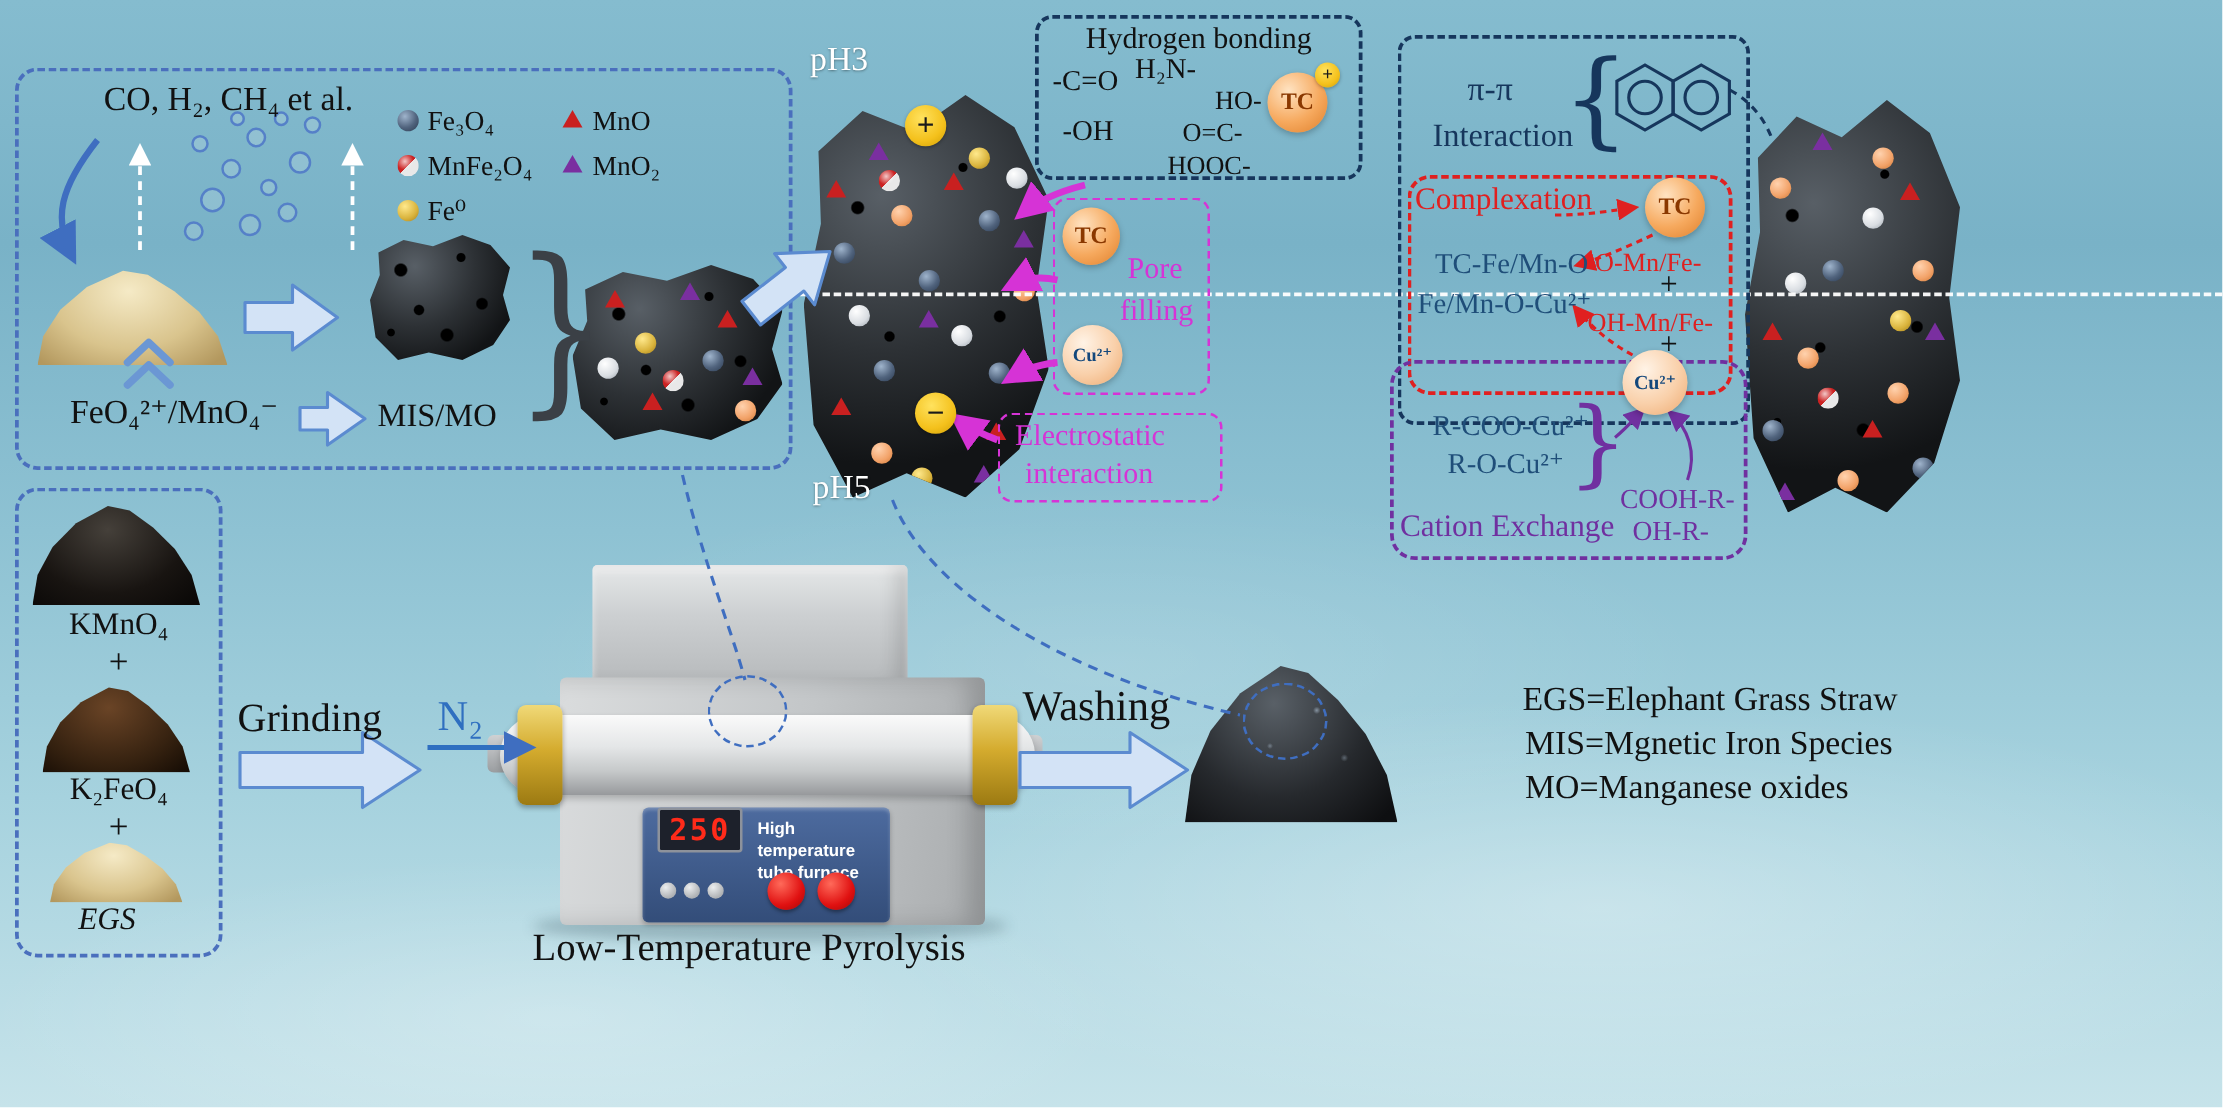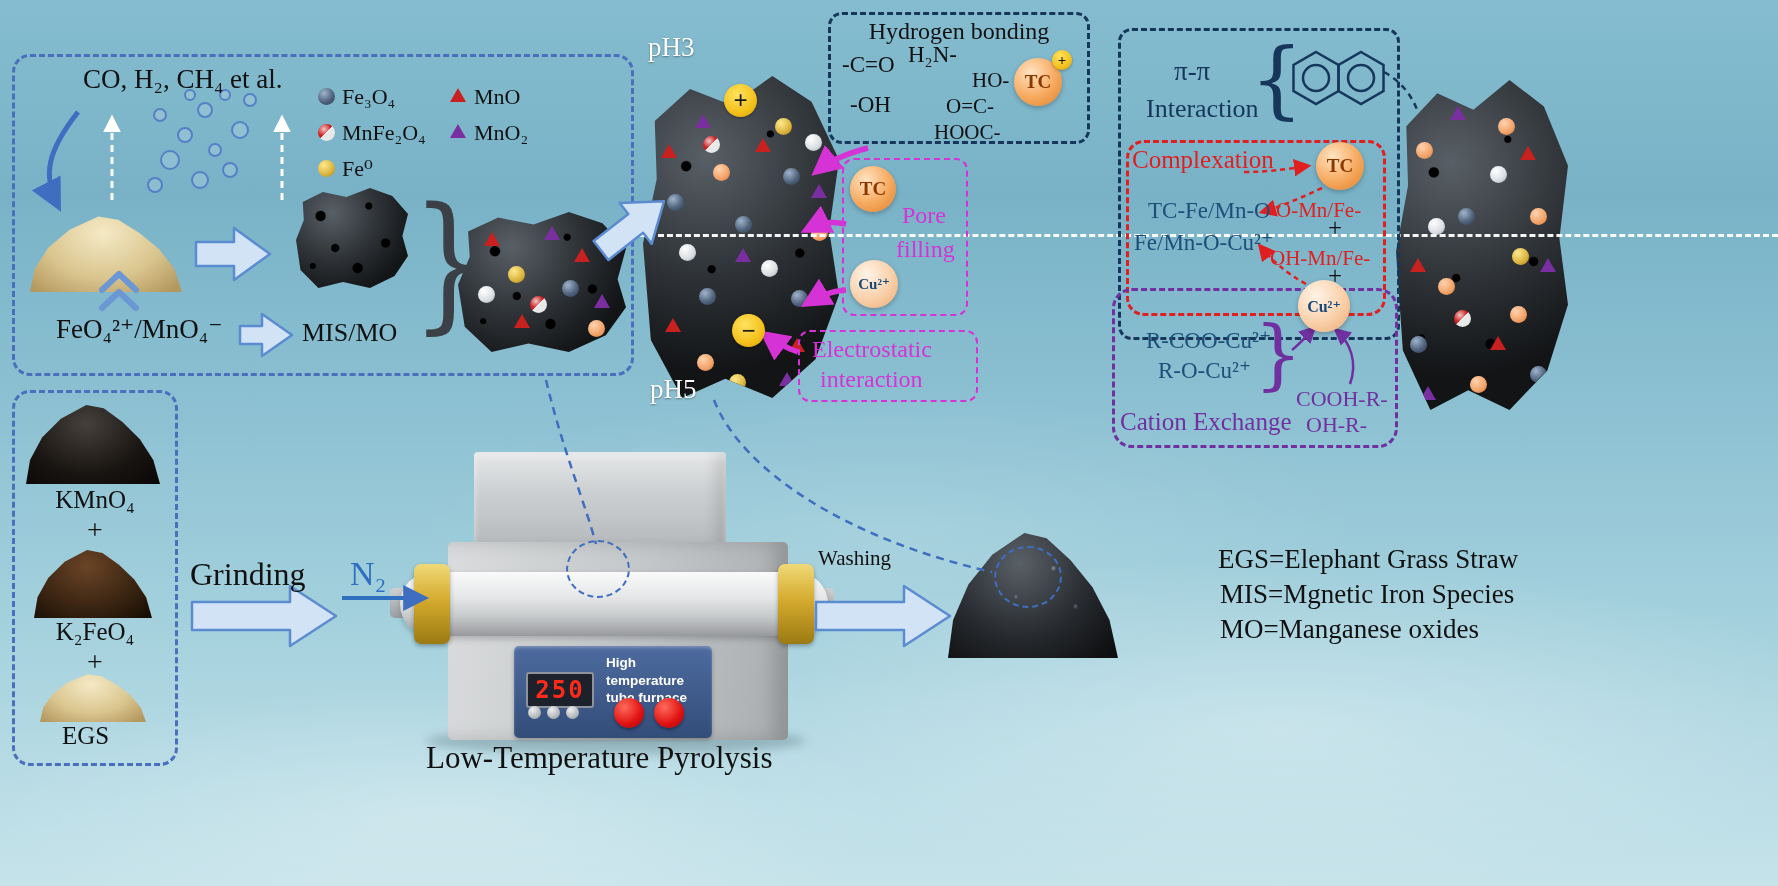--- a/index.html
+++ b/index.html
@@ -54,21 +54,21 @@
 .furnace{position:absolute;z-index:2}
 .f-shadow{position:absolute;left:18px;top:278px;width:380px;height:26px;background:rgba(20,40,50,.22);border-radius:50%;filter:blur(5px)}
 .f-lid{position:absolute;left:66px;top:2px;width:252px;height:96px;background:linear-gradient(180deg,#e6e8e9 0%,#cdd0d2 40%,#b6b9bb 100%);border-radius:4px;box-shadow:inset -10px 0 14px rgba(0,0,0,.12), inset 0 6px 6px rgba(255,255,255,.6)}
 .f-body{position:absolute;left:40px;top:92px;width:340px;height:198px;background:linear-gradient(100deg,#dadcdd 0%,#c3c6c8 55%,#a9acae 100%);border-radius:5px;box-shadow:inset -14px 0 18px rgba(0,0,0,.15)}
 .f-tube{position:absolute;left:-8px;top:122px;width:428px;height:64px;border-radius:32px;background:linear-gradient(180deg,#fafafa 0%,#e4e6e7 40%,#c6c9ca 70%,#97999c 100%);box-shadow:0 3px 6px rgba(0,0,0,.2);z-index:2}
 .f-cap{position:absolute;top:114px;width:36px;height:80px;border-radius:7px;background:linear-gradient(180deg,#f0d978 0%,#d4ab2e 45%,#9c7a12 100%);box-shadow:0 2px 4px rgba(0,0,0,.3);z-index:3}
 .f-cap.left{left:6px}.f-cap.right{left:370px}
 .f-nub{position:absolute;top:138px;width:26px;height:30px;border-radius:5px;background:linear-gradient(180deg,#cfd1d3,#9a9da0);z-index:1}
 .f-nub.left{left:-18px}.f-nub.right{left:400px}
 .f-panel{position:absolute;left:106px;top:196px;width:198px;height:92px;border-radius:5px;background:linear-gradient(180deg,#4d6b9f,#334d79);box-shadow:inset 0 2px 3px rgba(255,255,255,.25),0 2px 4px rgba(0,0,0,.25);z-index:4}
-.f-display{position:absolute;left:12px;top:26px;width:68px;height:36px;background:#1d212b;border:2px solid #8d929b;border-radius:3px;color:#ff2b1a;font-family:"DejaVu Sans Mono",monospace;font-size:24px;font-weight:bold;display:flex;align-items:center;justify-content:center;letter-spacing:2px}
+.f-display{position:absolute;left:12px;top:0;width:68px;height:36px;background:#1d212b;border:2px solid #8d929b;border-radius:3px;color:#ff2b1a;font-family:"DejaVu Sans Mono",monospace;font-size:24px;font-weight:bold;display:flex;align-items:center;justify-content:center;letter-spacing:2px}
 .f-plabel{position:absolute;left:92px;top:8px;width:102px;color:#fff;font-family:"Liberation Sans",sans-serif;font-size:13.5px;font-weight:bold;line-height:1.3;white-space:normal}
 .f-knob{position:absolute;width:13px;height:13px;border-radius:50%;background:radial-gradient(circle at 35% 30%,#eceeef,#aeb1b4 70%)}
 .f-btn{position:absolute;width:30px;height:30px;border-radius:50%;background:radial-gradient(circle at 35% 30%,#ff6a5a,#e01111 60%,#a30606);box-shadow:0 2px 3px rgba(0,0,0,.35)}
 </style>
 </head>
 <body>
 
 <div class="scene">
 
   <div class="dbox" style="left:12px;top:54px;width:622px;height:322px;"></div>
@@ -262,26 +262,26 @@
   <div class="t" style="left:342px;top:84px;font-size:22px;">Fe₃O₄</div>
   <div class="t" style="left:342px;top:120px;font-size:22px;">MnFe₂O₄</div>
   <div class="t" style="left:342px;top:156px;font-size:22px;">Fe⁰</div>
   <div class="t" style="left:474px;top:84px;font-size:22px;">MnO</div>
   <div class="t" style="left:474px;top:120px;font-size:22px;">MnO₂</div>
 
   <div class="t center" style="left:12px;top:486px;width:166px;font-size:25px;">KMnO₄</div>
   <div class="t center" style="left:12px;top:514px;width:166px;font-size:28px;">+</div>
   <div class="t center" style="left:12px;top:618px;width:166px;font-size:25px;">K₂FeO₄</div>
   <div class="t center" style="left:12px;top:646px;width:166px;font-size:28px;">+</div>
-  <div class="t center" style="left:12px;top:722px;width:147px;font-size:25px;">EGS</div>
+  <div class="t center" style="left:12px;top:722px;width:147px;font-size:25px;font-style:italic;">EGS</div>
 
   <div class="t" style="left:190px;top:556px;font-size:32px;">Grinding</div>
   <div class="t bluetx" style="left:350px;top:554px;font-size:34px;">N₂</div>
   <div class="t" style="left:426px;top:740px;font-size:31px;">Low-Temperature Pyrolysis</div>
-  <div class="t" style="left:818px;top:546px;font-size:21px;">Washing</div>
+  <div class="t" style="left:818px;top:546px;font-size:34px;">Washing</div>
 
   <div class="t whitetx" style="left:648px;top:32px;font-size:27px;">pH3</div>
   <div class="t whitetx" style="left:650px;top:374px;font-size:27px;">pH5</div>
   <div class="badge" style="left:724px;top:84px;width:33px;height:33px;font-size:25px;">+</div>
   <div class="badge" style="left:732px;top:314px;width:33px;height:33px;font-size:25px;">−</div>
 
   <div class="t center" style="left:828px;top:18px;width:262px;font-size:24px;">Hydrogen bonding</div>
   <div class="t" style="left:842px;top:52px;font-size:23px;">-C=O</div>
   <div class="t" style="left:850px;top:92px;font-size:23px;">-OH</div>
   <div class="t" style="left:908px;top:42px;font-size:23px;">H₂N-</div>

